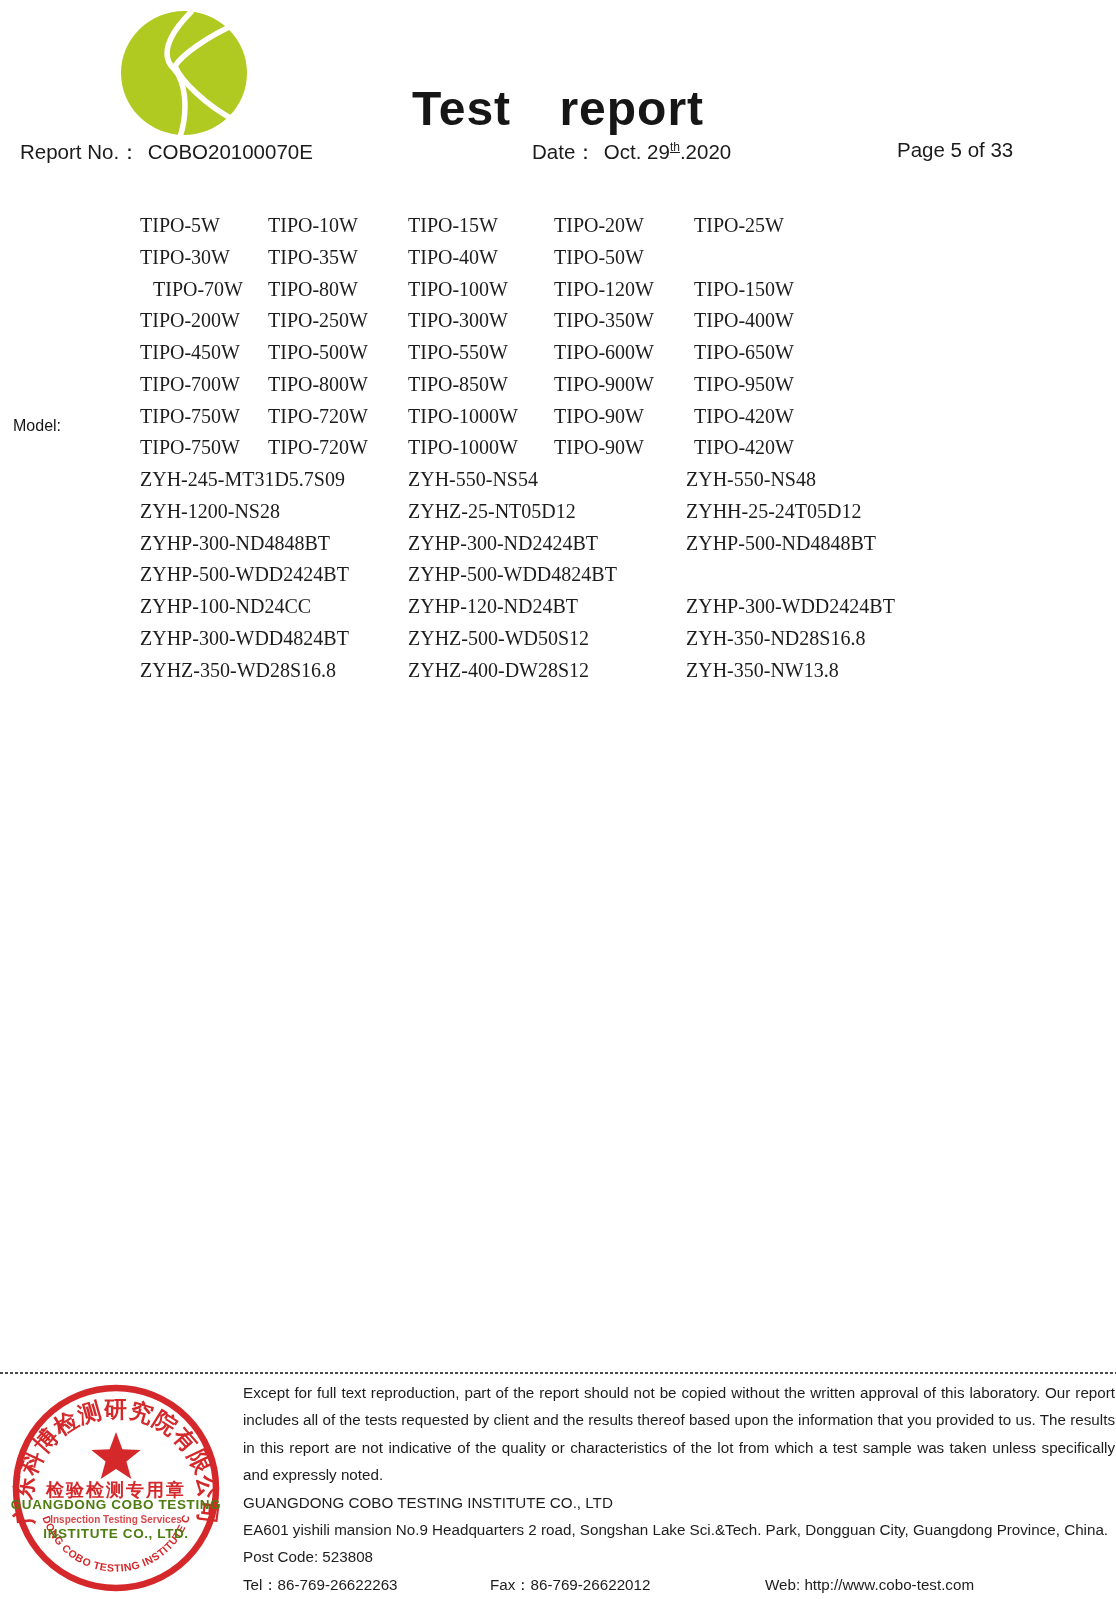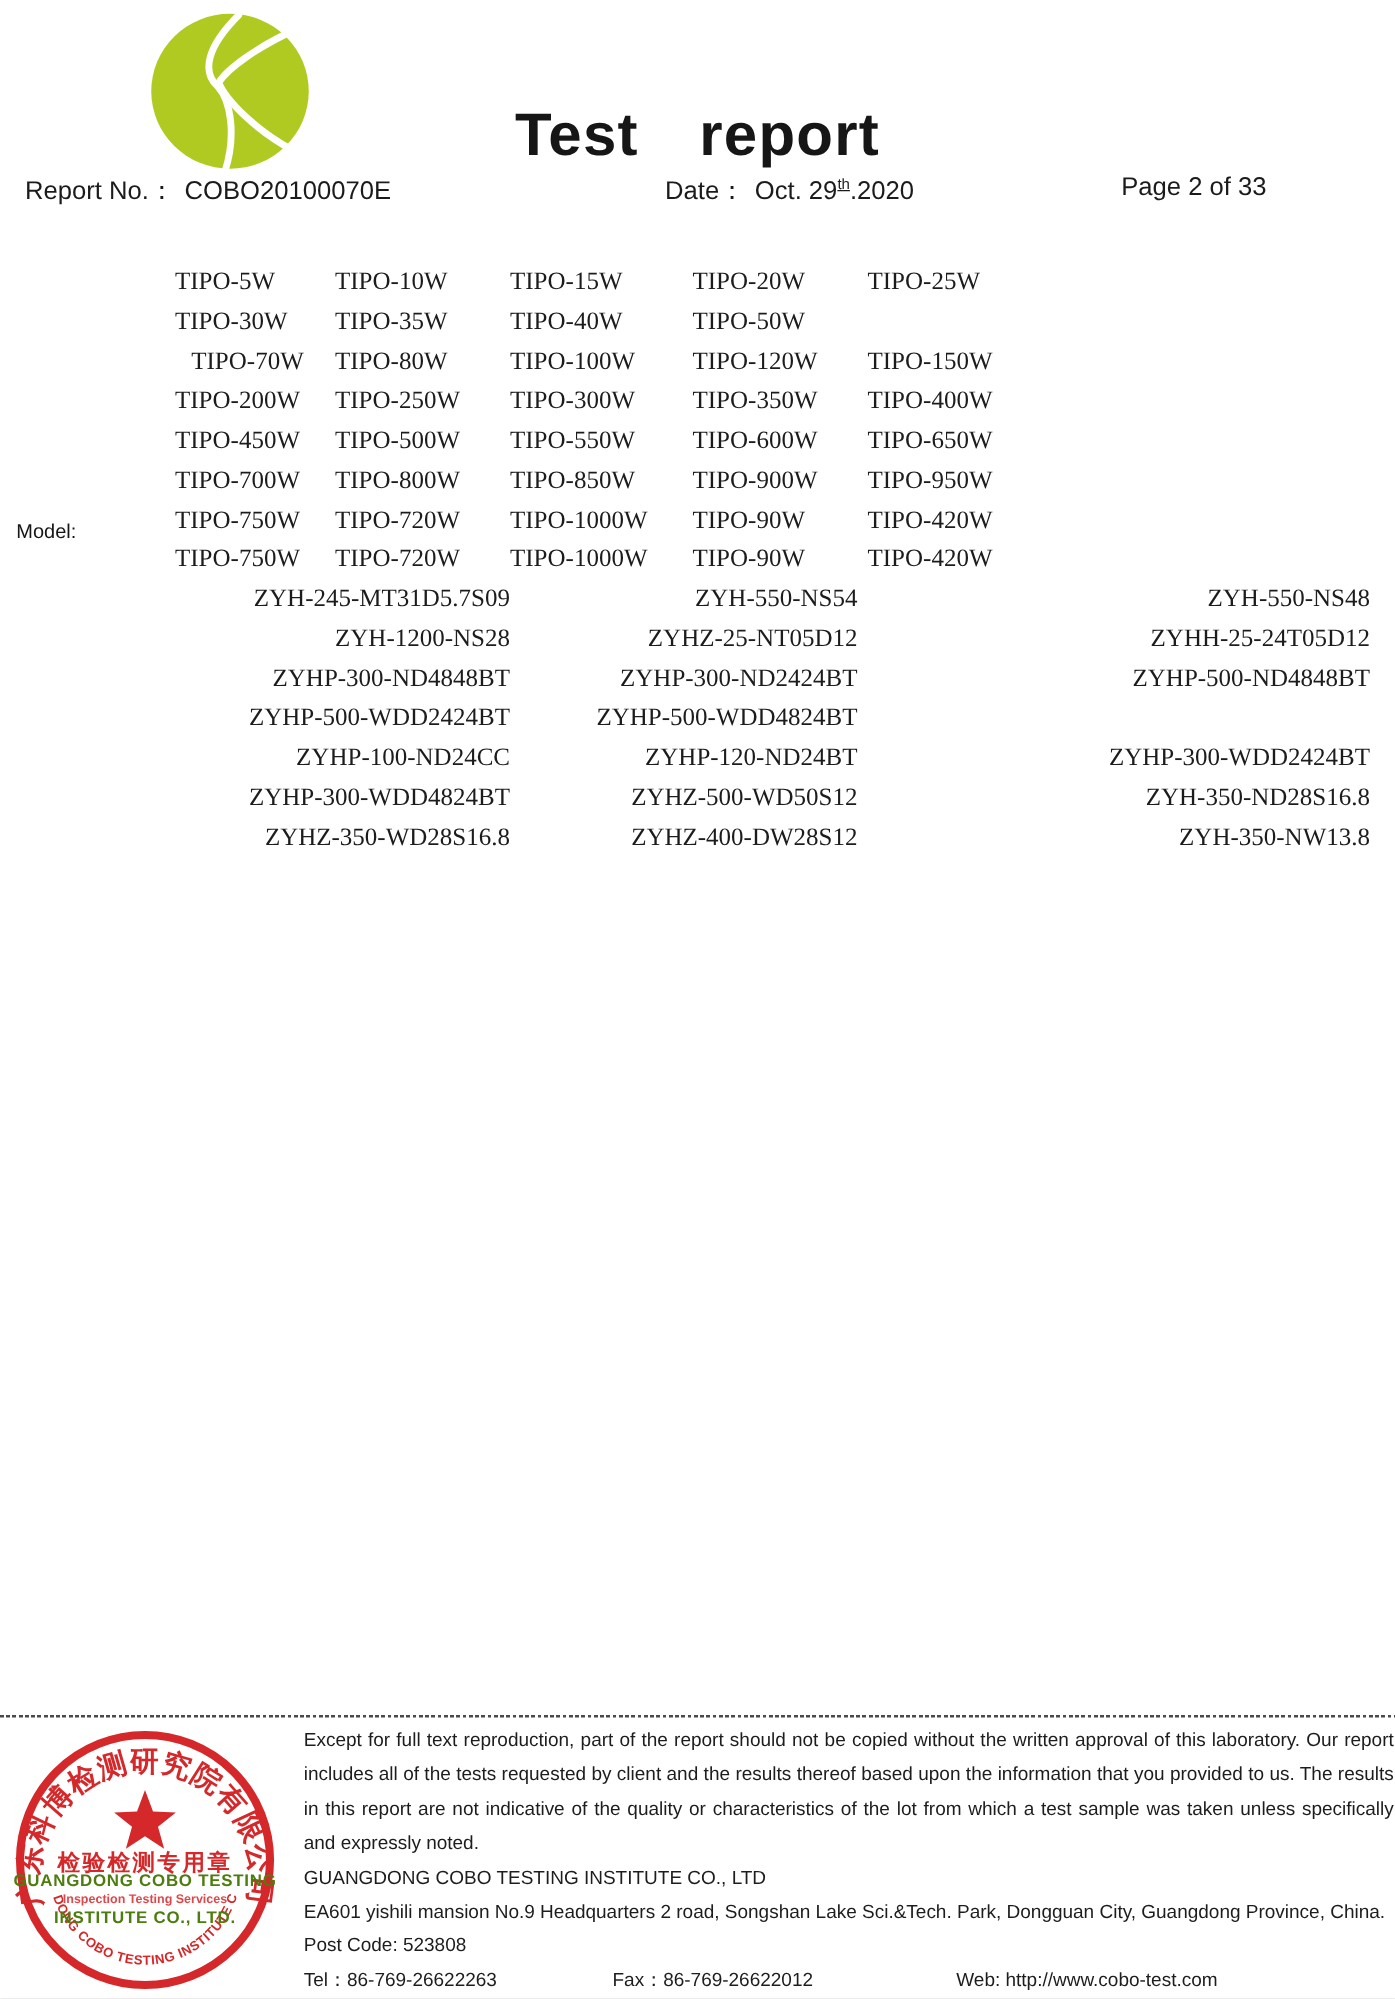--- a/index.html
+++ b/index.html
@@ -25,21 +25,21 @@
   sup { font-size:12px;text-decoration:underline; }
 
   
   .model-label { position:absolute; left:13px; top:417px; font-size:16px; color:#161616;text-align:center; }
   .models {
     position:absolute; left:140px; top:210px; width:956px;
     font-family:"Liberation Serif", serif; font-size:20px; color:#1c1c1c;
   }
   .m-row { display:grid; height:31.75px; line-height:31.75px; white-space:nowrap; }
   .m-row.tipo { grid-template-columns:128px 140px 146px 140px auto; }
-  .m-row.zyh  { grid-template-columns:268px 278px auto;text-align:right; }
+  .m-row.zyh  { grid-template-columns:268px 278px auto; }
   .m-row.tipo.indent > span:first-child { padding-left:13px; }
 
   
   .separator {
     position:absolute; left:0; top:1372px; width:1116px; height:2px;
     background:repeating-linear-gradient(to right, #4a4a4a 0 3px, transparent 3px 5px);
   }
   .footer-text {
     position:absolute; left:243px; top:1379px; width:872px;
     font-size:15.2px; line-height:27.4px; color:#1d1d1d;
@@ -78,21 +78,21 @@
   </div>
 
   <div class="doc-title">Test report</div>
 
   <div class="meta meta-report">
     <span class="lbl">Report No.：</span><span>COBO20100070E</span>
   </div>
   <div class="meta meta-date">
     <span class="lbl">Date：</span><span>Oct. 29</span><sup>th</sup><span>.2020</span>
   </div>
-  <div class="meta meta-page">Page 2 of 33</div>
+  <div class="meta meta-page">Page 5 of 33</div>
 
   <div class="model-label">Model:</div>
   <div class="models">
     <div class="m-row tipo">
       <span>TIPO-5W</span>
         <span>TIPO-10W</span>
         <span>TIPO-15W</span>
         <span>TIPO-20W</span>
         <span>TIPO-25W</span>
     </div>

